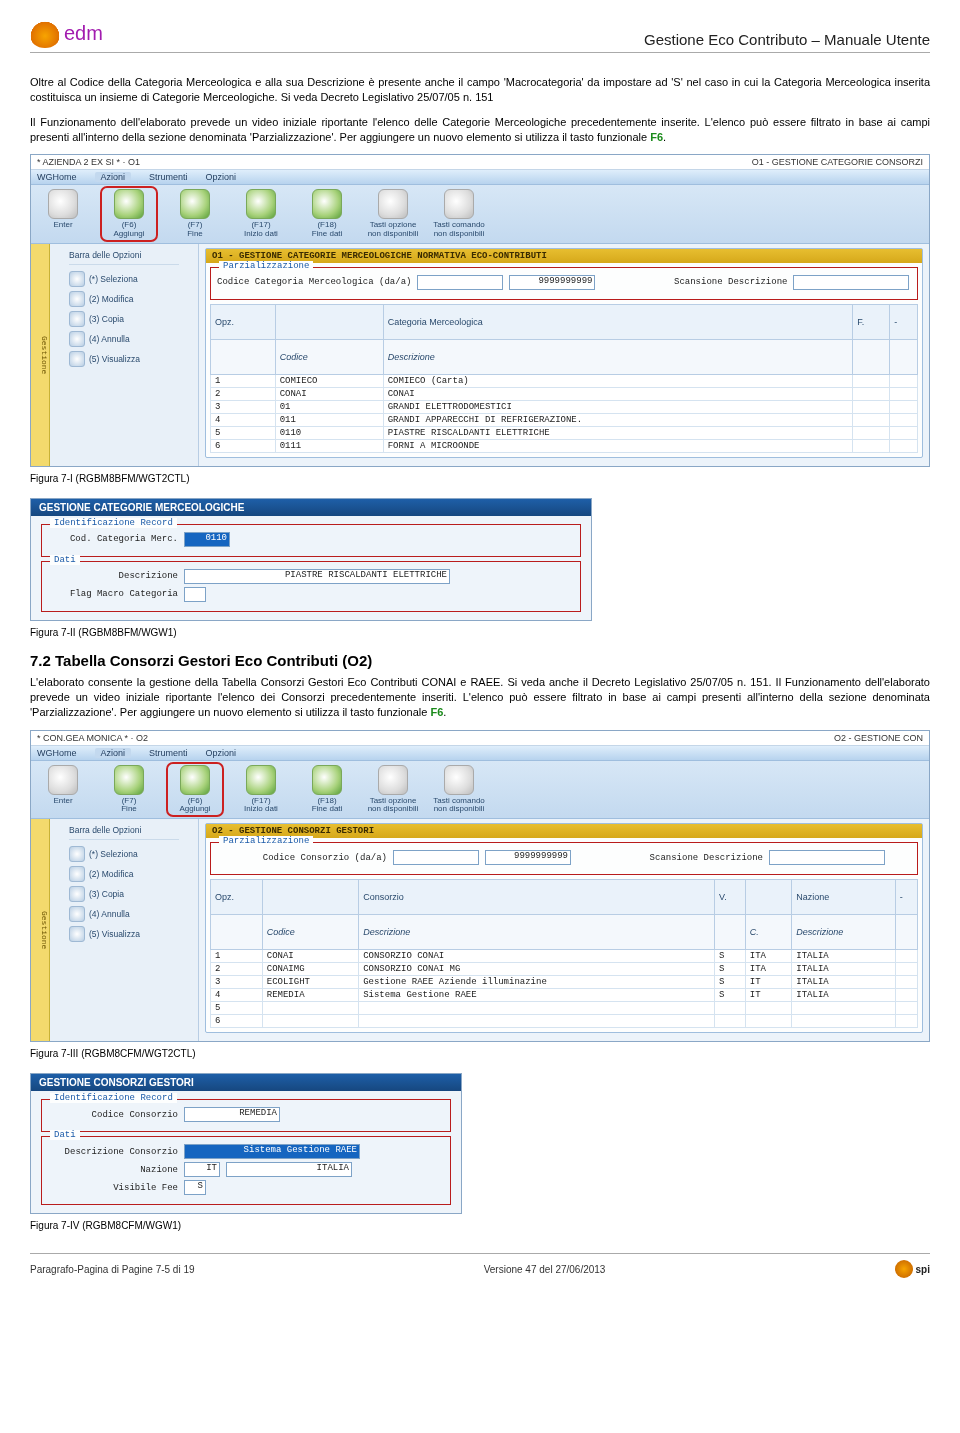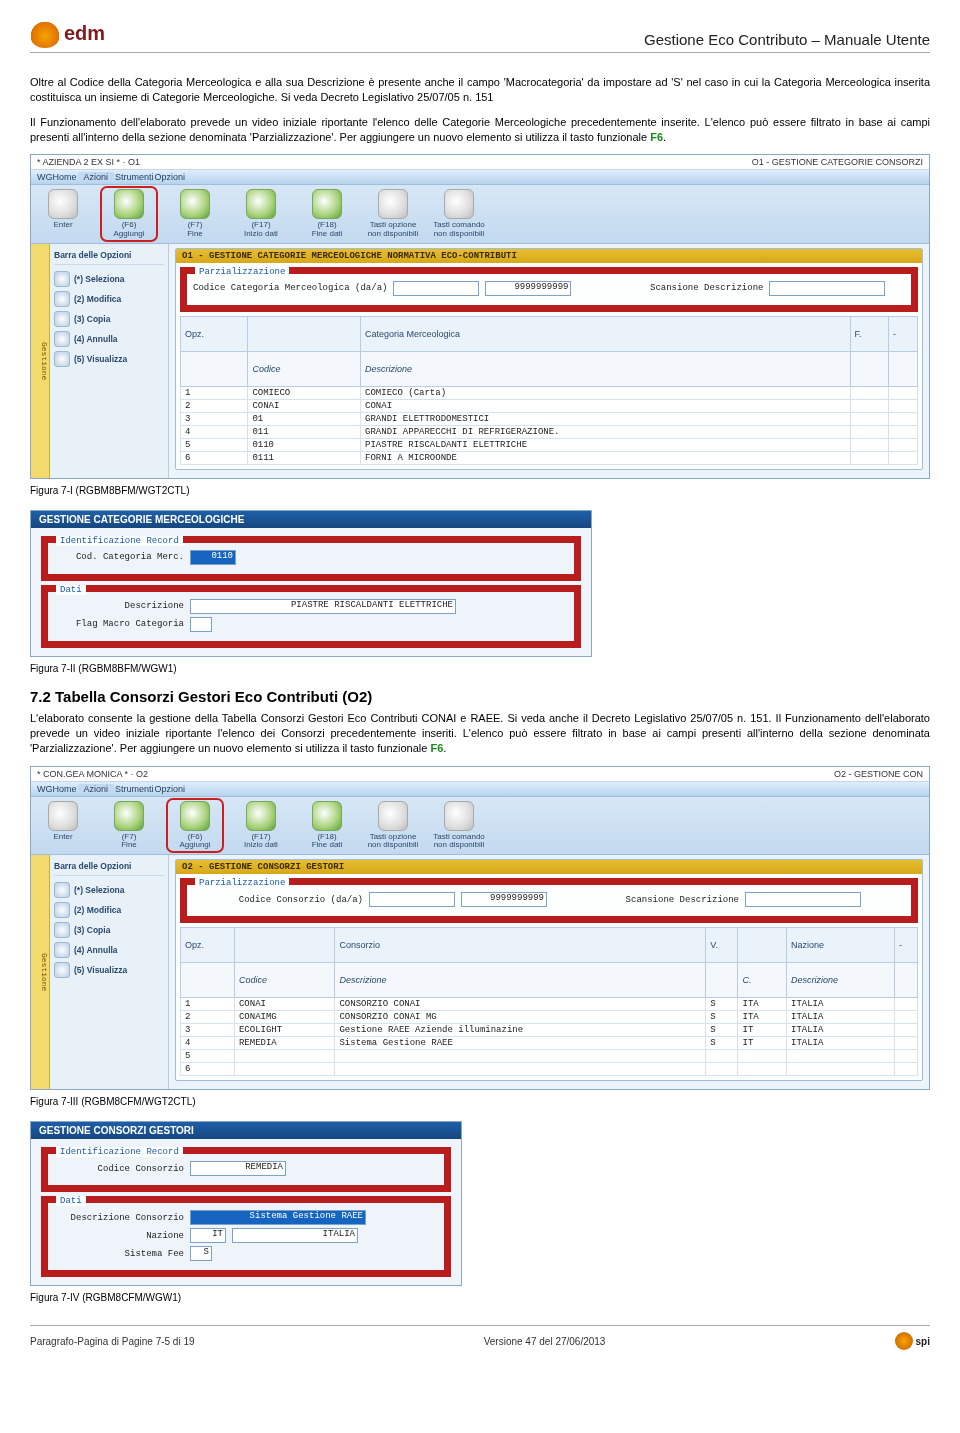--- a/index.html
+++ b/index.html
@@ -19,23 +19,23 @@
     display: flex;
     justify-content: space-between;
     align-items: flex-end;
     border-bottom: 1px solid #aaa;
     padding-bottom: 4px;
     margin-bottom: 22px;
   }
   .edm-logo {
     display: flex;
     align-items: center;
-    font-weight: bold;
+    font-weight: normal;
     font-size: 20px;
-    color: #7f1d1d;
+    color: #a21caf;
   }
   .edm-flame {
     width: 30px; height: 30px; margin-right: 4px;
     background: radial-gradient(circle at 50% 60%, #f7a400 0%, #e07000 60%, transparent 62%);
     border-radius: 50% 50% 50% 50% / 60% 60% 40% 40%;
     position: relative;
   }
   .doc-title {
     font-size: 15px;
     color: #222;
@@ -78,21 +78,21 @@
     font-size: 9px;
     color: #333;
   }
   .shot .menustrip {
     background: linear-gradient(#dfeefb,#b7d3ee);
     color: #1f3a5b;
     font-family: Tahoma, sans-serif;
     font-size: 9px;
     padding: 2px 6px;
     display: flex;
-    gap: 1px;
+    gap: 18px;
     border-bottom: 1px solid #9fbede;
   }
   .shot .ribbon {
     display: flex;
     gap: 14px;
     padding: 4px 6px;
     background: linear-gradient(#d7e7f6,#c3d9ef);
     border-bottom: 1px solid #9fbede;
   }
   .shot .ribbon .btn {
@@ -122,22 +122,21 @@
     writing-mode: vertical-rl;
     text-align: center;
     font-size: 8px;
     color: #6a5200;
     border-right: 1px solid #c8b236;
   }
   .shot .sidepanel {
     width: 110px;
     background: #e8f0f8;
     border-right: 1px solid #b8cde4;
-    padding: 4px 4px;
-    font-weight: bold;
+    padding: 4px 19px;
   }
   .shot .sidepanel .pttitle {
     color: #2a4a6d;
     font-family: Tahoma, sans-serif;
     font-size: 8.5px;
     padding: 2px 0 4px 0;
     border-bottom: 1px solid #cadaea;
     margin-bottom: 4px;
   }
   .shot .sidepanel .opt {
@@ -167,21 +166,21 @@
     margin-bottom: 4px;
   }
   .shot .panel .ptitle {
     background: linear-gradient(#e7be30,#d6a81a);
     color: #3a2b00;
     font-weight: bold;
     font-size: 9px;
     padding: 2px 6px;
   }
   .shot .fieldset {
-    border: 7px solid #b91c1c;
+    border: 1px solid #b91c1c;
     margin: 4px;
     padding: 4px 6px 6px 6px;
     position: relative;
   }
   .shot .fieldset .legend {
     position: absolute;
     top: -7px; left: 8px;
     background: #fdfefe;
     color: #1a5aa8;
     padding: 0 4px;
@@ -662,21 +661,21 @@
         <div class="frow">
           <label style="min-width:130px">Descrizione Consorzio</label>
           <div class="finput sel" style="width:170px">Sistema Gestione RAEE</div>
         </div>
         <div class="frow">
           <label style="min-width:130px">Nazione</label>
           <div class="finput" style="width:30px">IT</div>
           <div class="finput" style="width:120px">ITALIA</div>
         </div>
         <div class="frow">
-          <label style="min-width:130px">Sistema Fee</label>
+          <label style="min-width:130px">Visibile Fee</label>
           <div class="finput" style="width:16px">S</div>
         </div>
       </div>
     </div>
   </div>
   <div class="caption">Figura 7-IV  (RGBM8CFM/WGW1)</div>
 
   <div class="ftr">
     <span>Paragrafo-Pagina di Pagine 7-5 di 19</span>
     <span>Versione 47 del 27/06/2013</span>

